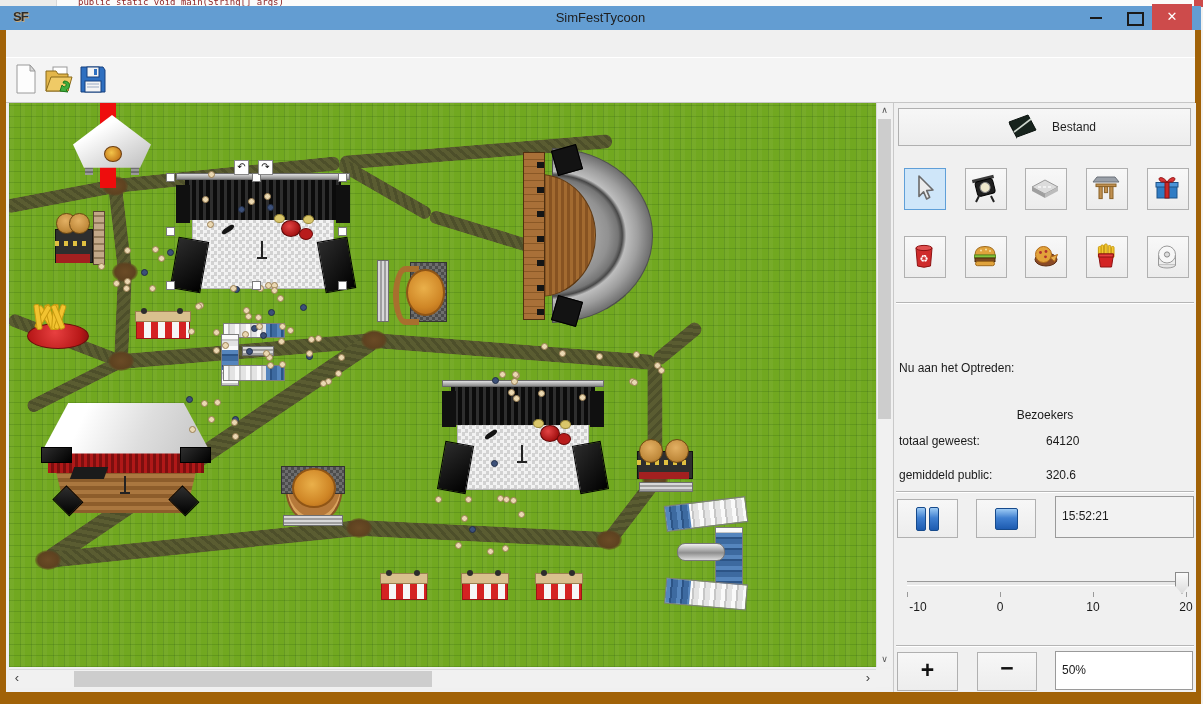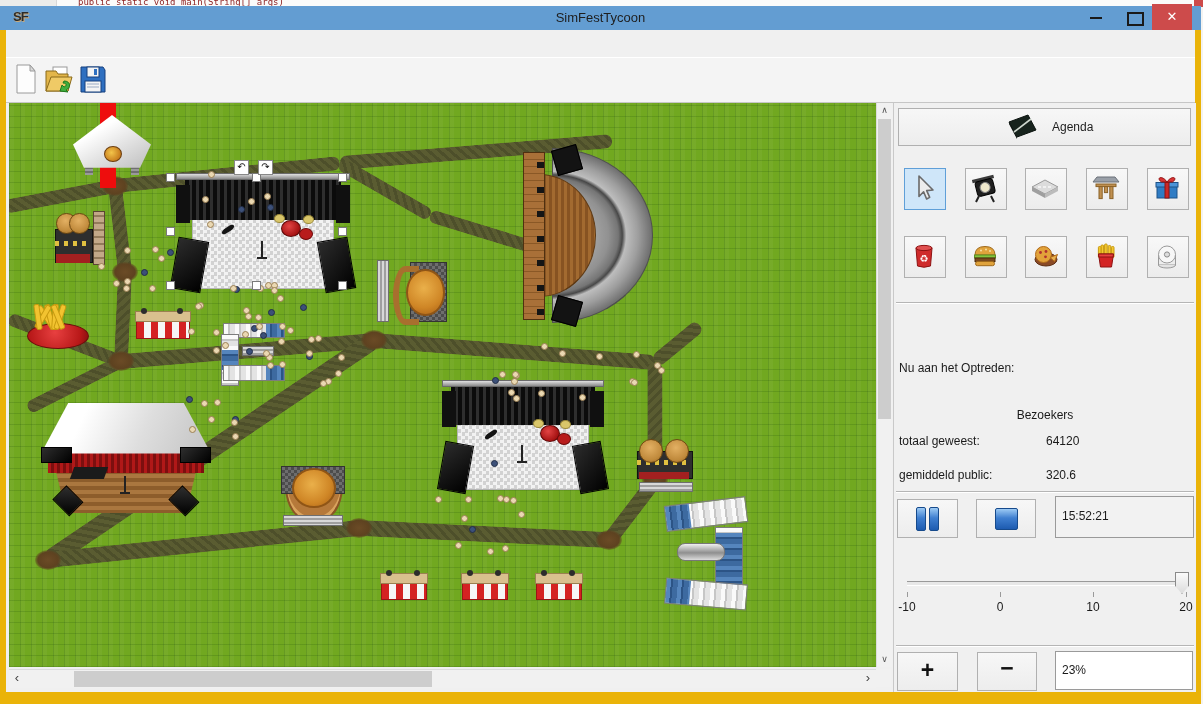--- a/index.html
+++ b/index.html
@@ -3,21 +3,21 @@
 <meta charset="utf-8">
 <style>
   html,body{margin:0;padding:0;background:#e8e6e3;font-family:"Liberation Sans",sans-serif;}
   #screen{position:relative;width:1203px;height:704px;overflow:hidden;background:#f4f3f1;}
   
   #bg-strip{position:absolute;left:0;top:0;width:1203px;height:7px;background:#fbfbfa;overflow:hidden;}
   #bg-code{position:absolute;left:78px;top:-3px;font-family:"DejaVu Sans Mono",monospace;font-size:9px;color:#8c1d1d;white-space:nowrap;}
   #bg-gutter{position:absolute;left:0;top:0;width:56px;height:7px;background:#ececea;border-right:1px solid #d8d8d8;}
   #bg-red-corner{position:absolute;right:0;top:0;width:9px;height:9px;background:#cd4b4b;}
   
-  #win{position:absolute;left:0;top:6px;width:1201px;height:698px;background:#eab308;}
+  #win{position:absolute;left:0;top:6px;width:1201px;height:698px;background:#a16207;}
   #titlebar{position:absolute;left:0;top:0;width:100%;height:24px;background:#639dd2;}
   #app-icon{position:absolute;left:13px;top:3px;font-size:13px;font-weight:bold;color:#2b2b2b;text-shadow:0 0 1px #d8b88a,1px 1px 0 #c8a878;letter-spacing:-1px;}
   #title-text{position:absolute;left:0;top:4px;width:100%;text-align:center;font-size:13px;color:#1e1e1e;}
   .win-btn{position:absolute;top:0;height:24px;text-align:center;color:#1e1e1e;cursor:default;}
   #btn-min{left:1082px;width:28px;}
   #btn-min .dash{position:absolute;left:8px;top:11px;width:12px;height:2px;background:#1a1a1a;}
   #btn-max{left:1120px;width:28px;}
   #btn-max .box{position:absolute;left:7px;top:6px;width:13px;height:10px;border:2px solid #1a1a1a;background:transparent;}
   #btn-close{left:1152px;top:-2px;width:40px;height:26px;background:#cd4b4b;color:#fff;font-size:13px;line-height:26px;}
   #client{position:absolute;left:6px;top:24px;width:1189px;height:662px;background:#f0f0f0;}
@@ -478,21 +478,21 @@
       </div>
       <div id="sb-corner"></div>
 
       <div id="panel">
         <div class="btn3d" id="agenda-btn">
           <svg viewBox="0 0 36 30">
               <polygon points="5,10 24,3 32,18 13,25" fill="#17231d" stroke="#0a120e"></polygon>
               <polygon points="5,10 13,25 13,27 5,12" fill="#0c1410"></polygon>
               <line x1="10" y1="20" x2="27" y2="7" stroke="#cfd8cf" stroke-width="1.6"></line>
             </svg>
-          <span id="agenda-label">Agenda</span>
+          <span id="agenda-label">Bestand</span>
         </div>
 
         <div id="tools-grid">
             <div class="tool-btn selected" style="left: 10px; top: 65px;"><span><svg viewBox="0 0 30 30">
                   <path d="M10 3 L10 23.5 L14.6 18.8 L17.6 26 L20.7 24.4 L17.7 17.6 L24 17 Z" fill="#ececec" stroke="#6a6a6a" stroke-width="1.6" stroke-linejoin="round"></path>
                 </svg></span></div>
             <div class="tool-btn" style="left: 70.7px; top: 65px;"><span><svg viewBox="0 0 30 30">
                   <g transform="rotate(-14 15 14)">
                     <rect x="4" y="4" width="22" height="3.4" fill="#3a3a3a"></rect>
                     <rect x="6" y="7" width="18" height="15" rx="3" fill="#1f1f1f" stroke="#000"></rect>
@@ -582,32 +582,32 @@
           <span id="stop-sq"></span>
         </div>
         <div id="clock-box">
           <span id="clock-text">15:52:21</span>
         </div>
 
         <div id="slider-track"></div>
         <div id="slider-thumb"></div>
         <div id="slider-ticks">
             <div class="tick" style="left: 13px;"></div>
-            <div class="tick-label" style="left: 13px;">-10</div>
+            <div class="tick-label" style="left: 24px;">-10</div>
             <div class="tick" style="left: 106px;"></div>
             <div class="tick-label" style="left: 106px;">0</div>
             <div class="tick" style="left: 199px;"></div>
             <div class="tick-label" style="left: 199px;">10</div>
             <div class="tick" style="left: 292px;"></div>
             <div class="tick-label" style="left: 292px;">20</div>
           </div>
 
         <div class="sep" style="top:542px"></div>
 
         <div class="btn3d" id="zoom-in-btn">+</div>
         <div class="btn3d" id="zoom-out-btn">−</div>
         <div id="zoom-field">
-          <span id="zoom-text">23%</span>
+          <span id="zoom-text">50%</span>
         </div>
       </div>
     </div>
   </div>
 </div>
 
 </body></html>

